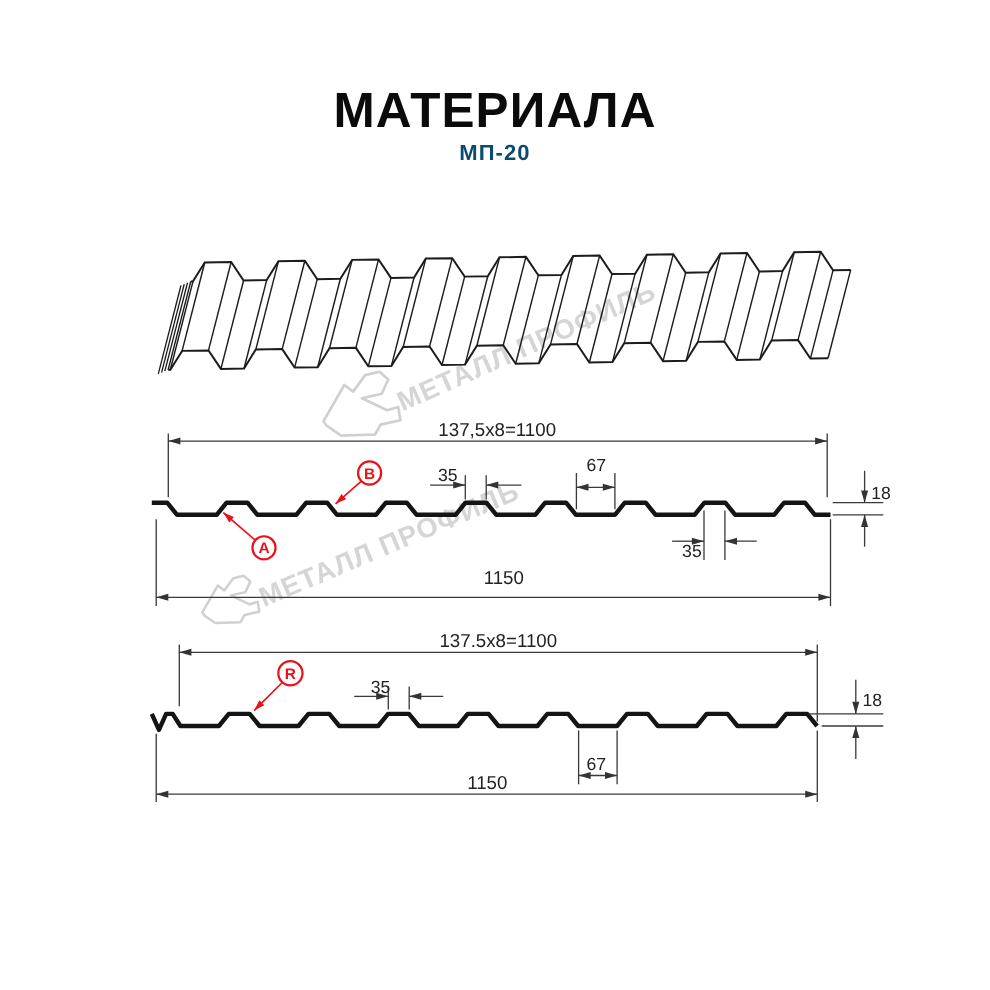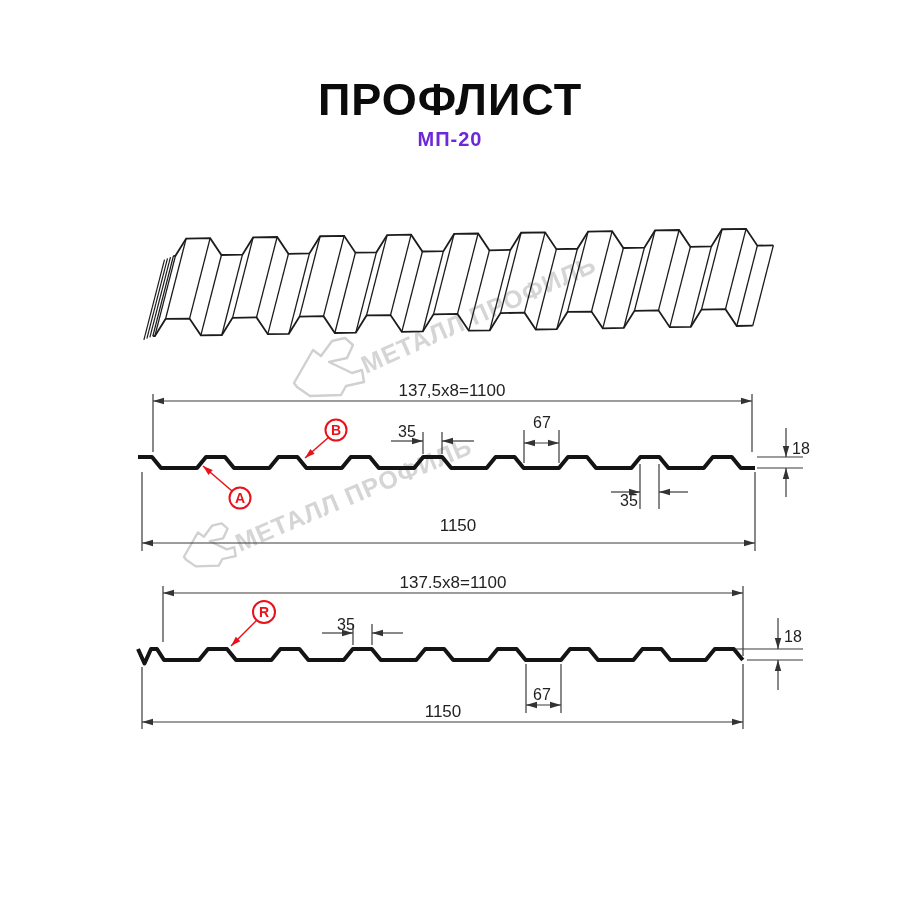--- a/index.html
+++ b/index.html
@@ -1,36 +1,36 @@
 <!DOCTYPE html>
 <html><head>
 <meta charset="utf-8">
 <style>
   html,body{margin:0;padding:0;background:#ffffff;}
   .page{position:relative;width:900px;height:900px;background:#ffffff;overflow:hidden;
         font-family:"Liberation Sans",sans-serif;}
   .title{position:absolute;left:0;right:0;top:74px;text-align:center;
          font-size:45px;font-weight:bold;letter-spacing:1px;color:#0b0b0b;}
   .subtitle{position:absolute;left:0;right:0;top:128px;text-align:center;
-         font-size:20px;font-weight:bold;letter-spacing:1px;color:#6d28d9;}
+         font-size:20px;font-weight:bold;letter-spacing:1px;color:#0c4a6e;}
   .footer{position:absolute;left:0;right:0;top:798px;text-align:center;
          font-size:20px;font-weight:bold;letter-spacing:0.5px;color:#161616;}
   svg{position:absolute;left:0;top:0;}
   svg text{font-family:"Liberation Sans",sans-serif;fill:#222;font-size:16px;}
   svg text.lg{font-size:17px;}
   svg text.mid{text-anchor:middle;}
   svg text.redletter{font-size:14px;font-weight:bold;fill:#e8121b;}
   svg text.wmtext{font-size:25px;font-weight:bold;fill:#d5d5d5;letter-spacing:1px;}
 </style>
 </head>
 <body>
 
 <div class="page">
 
-  <div class="title">ПРОФЛИСТ</div>
+  <div class="title">МАТЕРИАЛА</div>
   <div class="subtitle">МП-20</div>
 
   <svg id="dw" width="900" height="900" viewBox="0 0 900 900">
 
     <g>
       <g transform="translate(286,336)">
         <polygon points="8,47 27,14 35,20 46,5 59,2 67,9 61,22 43,26 66,37 76,34 78,46 60,50 55,59 24,60 11,51" fill="none" stroke="#d0d0d0" stroke-width="2.4" stroke-linejoin="round"></polygon>
         <text class="wmtext" x="80" y="38" transform="rotate(-24 80 38)">МЕТАЛЛ ПРОФИЛЬ</text>
       </g>
       <g transform="translate(178,522)">

